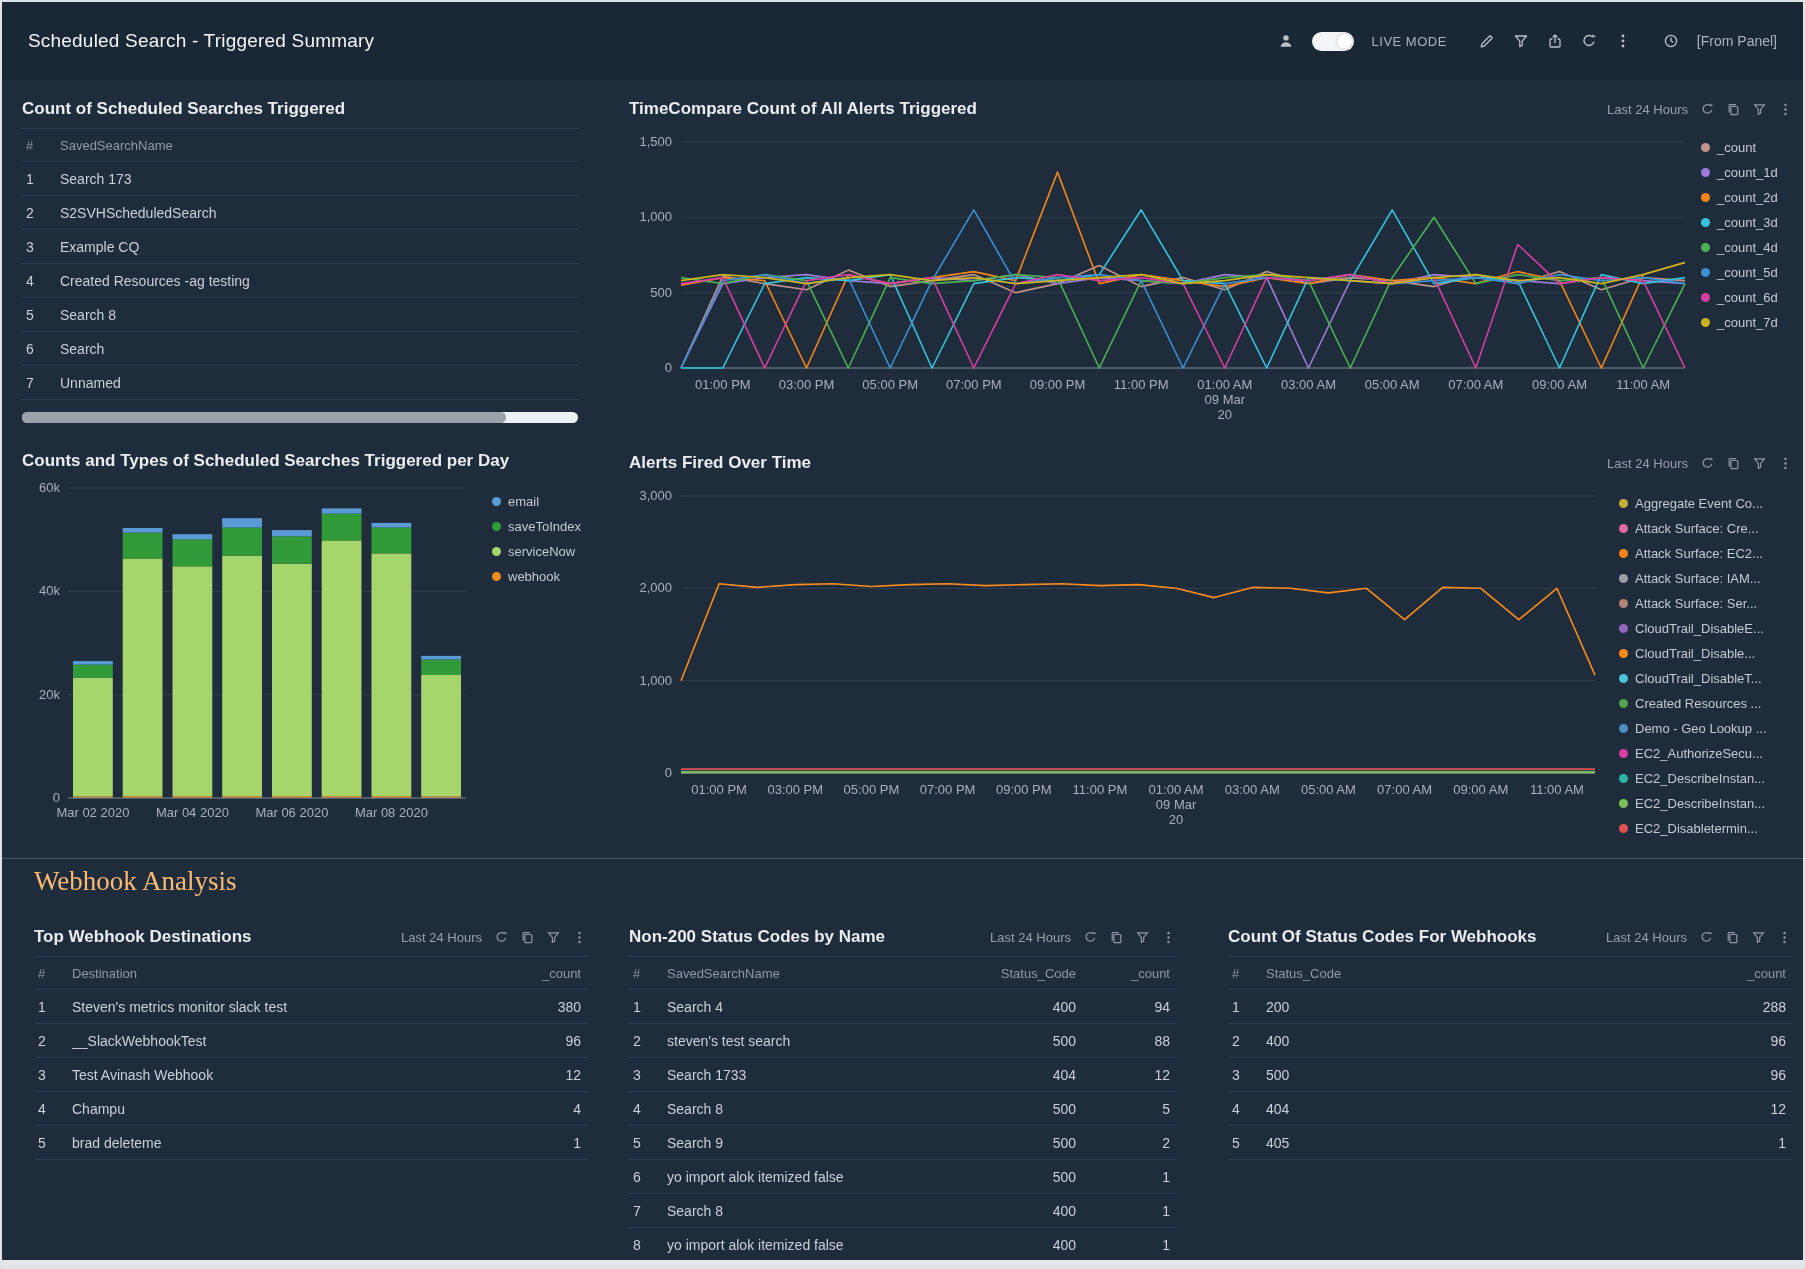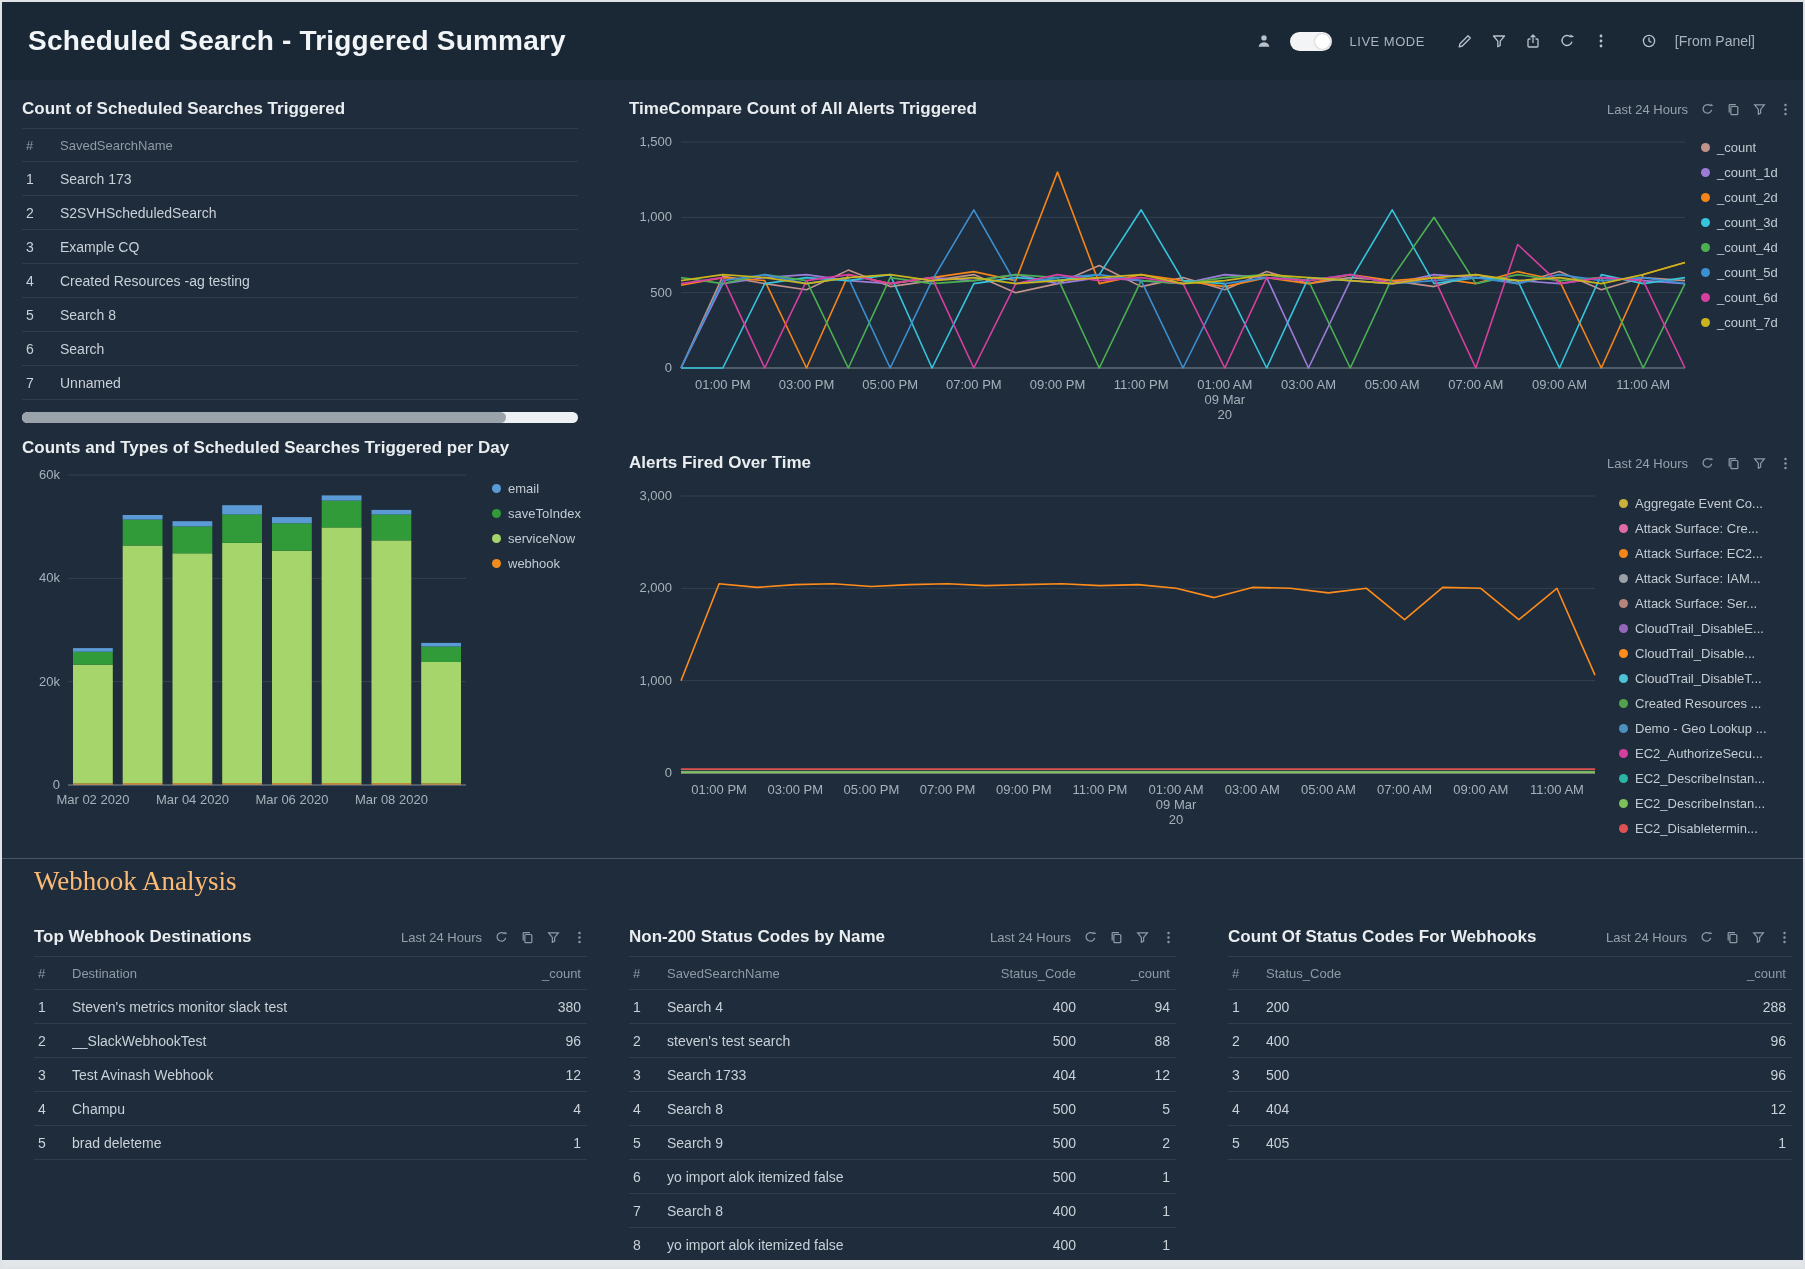--- a/index.html
+++ b/index.html
@@ -2,22 +2,22 @@
 <html><head>
 <meta charset="utf-8">
 <style>
   *{margin:0;padding:0;box-sizing:border-box}
   html,body{background:#10181f}
   body{width:1805px;height:1269px;font-family:"Liberation Sans",sans-serif}
   .frame{position:relative;width:1805px;height:1269px;background:#1f2c3b;border:2px solid #dfe3e6;overflow:hidden}
 
   
   header{position:absolute;top:0;left:0;right:0;height:78px;background:#1a2735;display:flex;align-items:center;padding:0 26px}
-  h1{font-size:28px;font-weight:700;color:#f2f5f7;letter-spacing:.2px}
-  .hdr-controls{margin-left:auto;display:flex;align-items:center;gap:18px;margin-right:22px}
+  h1{font-size:19px;font-weight:400;color:#f2f5f7;letter-spacing:.2px}
+  .hdr-controls{margin-left:auto;display:flex;align-items:center;gap:18px;}
   .live{font-size:13px;color:#aab4be;letter-spacing:.5px}
   .from-panel{font-size:14px;color:#aab4be}
   .toggle{width:42px;height:19px;border-radius:10px;background:#f2f4f6;position:relative;cursor:pointer}
   .toggle .knob{position:absolute;right:2px;top:2px;width:15px;height:15px;border-radius:50%;background:#ffffff;box-shadow:0 0 2px rgba(0,0,0,.35)}
   .ml{margin-left:14px}
 
   
   .panel{position:absolute}
   .phead{display:flex;align-items:center;justify-content:space-between;height:30px;margin-bottom:4px}
   h2{font-size:17px;font-weight:700;color:#e9edf0;white-space:nowrap}
@@ -233,21 +233,21 @@
             <span class="legend-label">_count_6d</span>
           </div>
           <div class="legend-item">
             <span class="dot" style="background: rgb(201, 180, 31);"></span>
             <span class="legend-label">_count_7d</span>
           </div>
         </div>
     </div>
   </section>
 
-  <section class="panel" style="left:20px;top:431px;width:576px">
+  <section class="panel" style="left:20px;top:444px;width:576px">
     <div class="phead">
         <h2>Counts and Types of Scheduled Searches Triggered per Day</h2>
       </div>
     <div class="chart-row">
       <svg width="452" height="346">
           <line x1="46" y1="318" x2="444" y2="318" stroke="rgba(167,177,187,0.16)"></line>
           <text x="38" y="322" text-anchor="end">0</text>
           <line x1="46" y1="214.66666666666669" x2="444" y2="214.66666666666669" stroke="rgba(167,177,187,0.16)"></line>
           <text x="38" y="218.66666666666669" text-anchor="end">20k</text>
           <line x1="46" y1="111.33333333333334" x2="444" y2="111.33333333333334" stroke="rgba(167,177,187,0.16)"></line>

